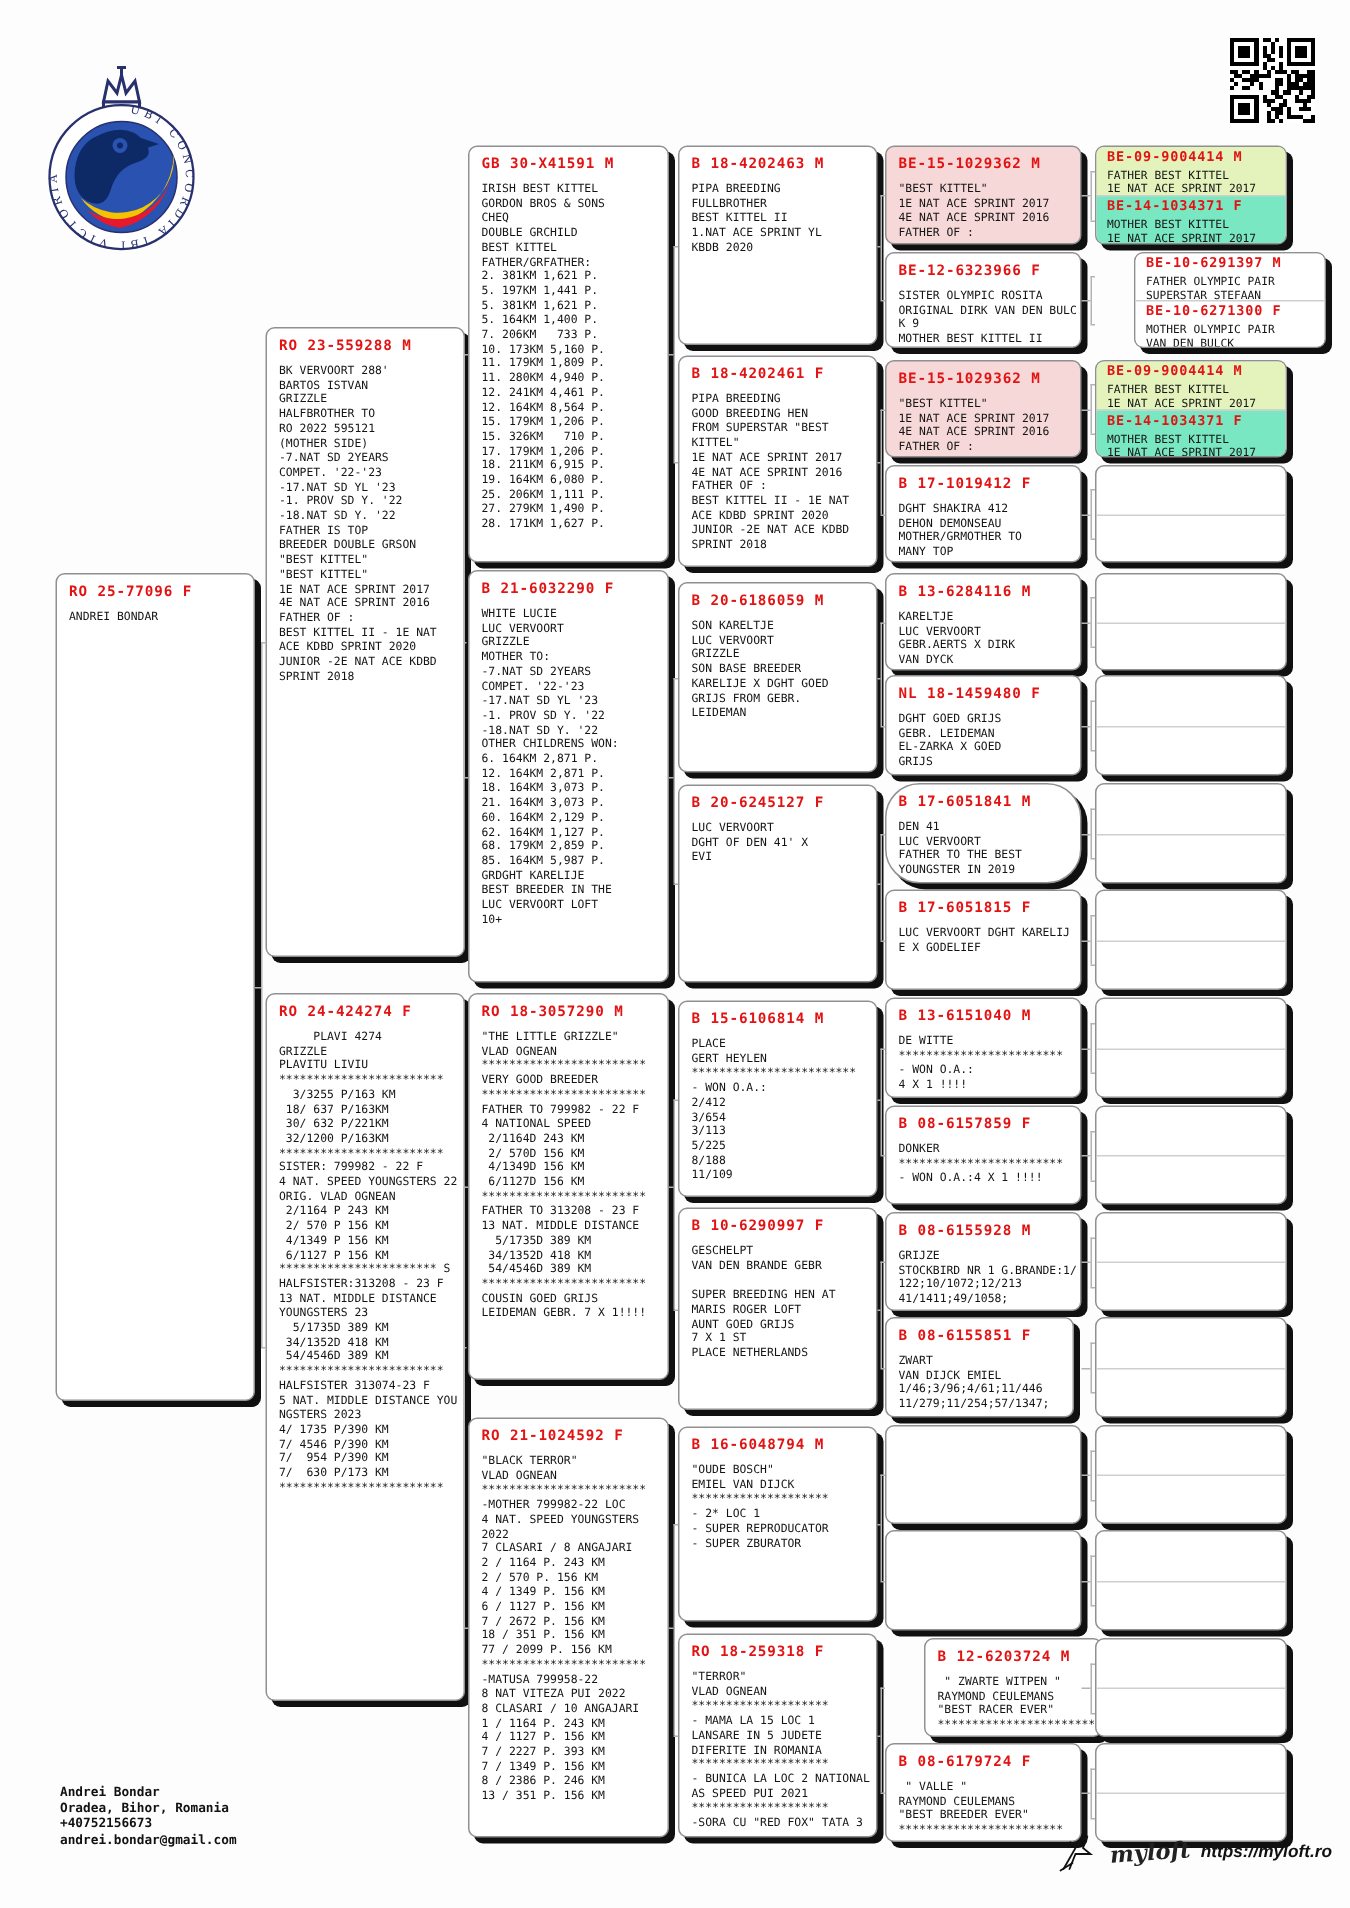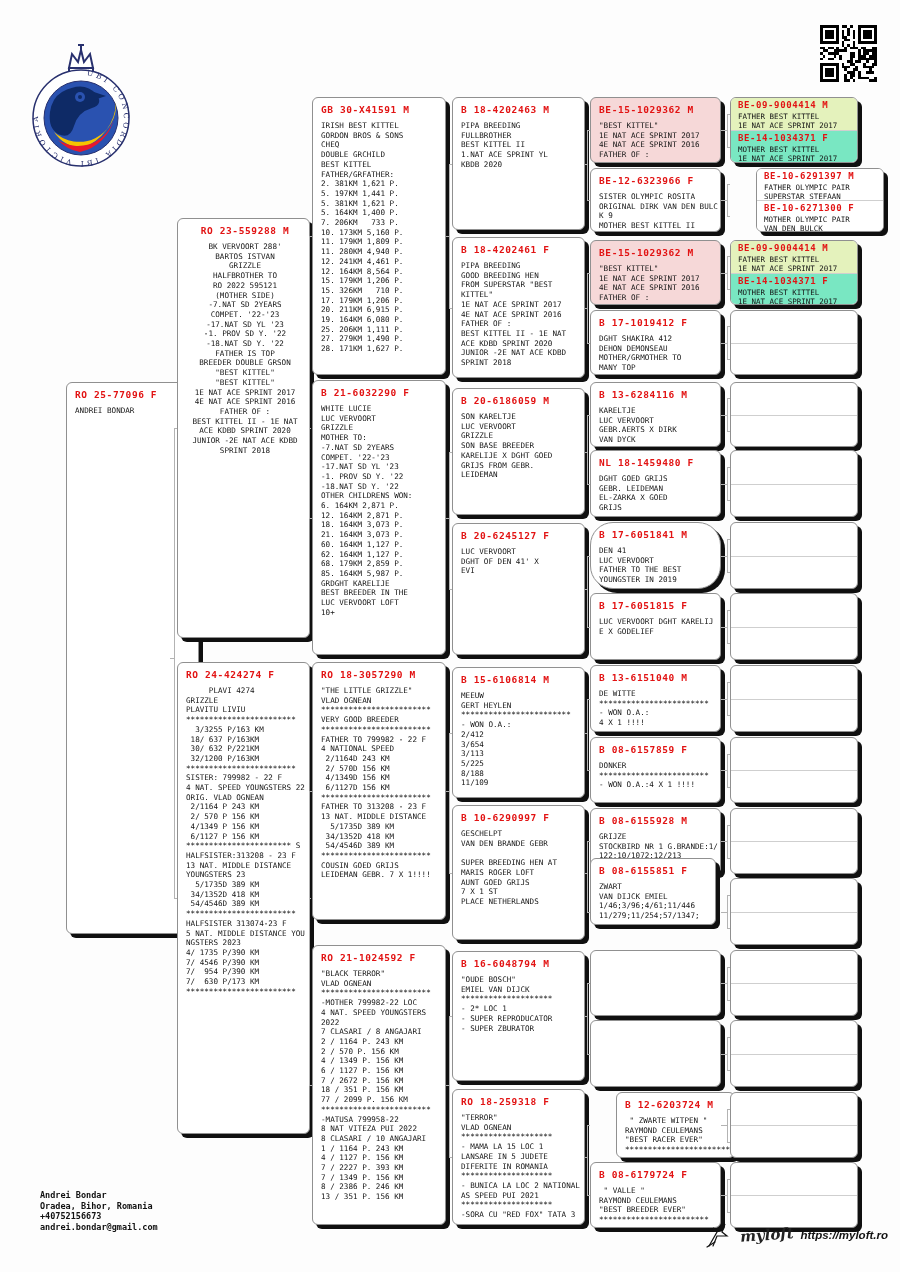--- a/index.html
+++ b/index.html
@@ -211,25 +211,25 @@
         <rect x="9" y="20" width="1" height="1" fill="#000"></rect>
         <rect x="10" y="20" width="1" height="1" fill="#000"></rect>
         <rect x="12" y="20" width="1" height="1" fill="#000"></rect>
         <rect x="18" y="20" width="1" height="1" fill="#000"></rect>
         <rect x="19" y="20" width="1" height="1" fill="#000"></rect>
         <rect x="20" y="20" width="1" height="1" fill="#000"></rect>
       </svg>
   </div>
 
   <div id="tree">
-      <div class="pbox" style="left: 37px; top: 382px; width: 133px; height: 552px; margin-left: 29px;">
+      <div class="pbox" style="left: 37px; top: 382px; width: 133px; height: 552px;">
         <span class="bid">RO 25-77096 F</span>
         <div class="line">ANDREI BONDAR</div>
       </div>
-      <div class="pbox" style="left: 177px; top: 218px; width: 133px; height: 420px; text-align: center;">
+      <div class="pbox" style="left: 177px; top: 218px; width: 133px; height: 420px;">
         <span class="bid">RO 23-559288 M</span>
         <div class="line">BK VERVOORT 288'</div>
         <div class="line">BARTOS ISTVAN</div>
         <div class="line">GRIZZLE</div>
         <div class="line">HALFBROTHER TO</div>
         <div class="line">RO 2022 595121</div>
         <div class="line">(MOTHER SIDE)</div>
         <div class="line">-7.NAT SD 2YEARS</div>
         <div class="line">COMPET. '22-'23</div>
         <div class="line">-17.NAT SD YL '23</div>
@@ -296,21 +296,21 @@
         <div class="line">5. 164KM 1,400 P.</div>
         <div class="line">7. 206KM   733 P.</div>
         <div class="line">10. 173KM 5,160 P.</div>
         <div class="line">11. 179KM 1,809 P.</div>
         <div class="line">11. 280KM 4,940 P.</div>
         <div class="line">12. 241KM 4,461 P.</div>
         <div class="line">12. 164KM 8,564 P.</div>
         <div class="line">15. 179KM 1,206 P.</div>
         <div class="line">15. 326KM   710 P.</div>
         <div class="line">17. 179KM 1,206 P.</div>
-        <div class="line">20. 211KM 6,915 P.</div>
+        <div class="line">18. 211KM 6,915 P.</div>
         <div class="line">19. 164KM 6,080 P.</div>
         <div class="line">25. 206KM 1,111 P.</div>
         <div class="line">27. 279KM 1,490 P.</div>
         <div class="line">28. 171KM 1,627 P.</div>
       </div>
       <div class="pbox" style="left: 312px; top: 380px; width: 134px; height: 275px;">
         <span class="bid">B 21-6032290 F</span>
         <div class="line">WHITE LUCIE</div>
         <div class="line">LUC VERVOORT</div>
         <div class="line">GRIZZLE</div>
@@ -318,21 +318,21 @@
         <div class="line">-7.NAT SD 2YEARS</div>
         <div class="line">COMPET. '22-'23</div>
         <div class="line">-17.NAT SD YL '23</div>
         <div class="line">-1. PROV SD Y. '22</div>
         <div class="line">-18.NAT SD Y. '22</div>
         <div class="line">OTHER CHILDRENS WON:</div>
         <div class="line">6. 164KM 2,871 P.</div>
         <div class="line">12. 164KM 2,871 P.</div>
         <div class="line">18. 164KM 3,073 P.</div>
         <div class="line">21. 164KM 3,073 P.</div>
-        <div class="line">60. 164KM 1,127 P.</div>
+        <div class="line">60. 164KM 2,129 P.</div>
         <div class="line">62. 164KM 1,127 P.</div>
         <div class="line">68. 179KM 2,859 P.</div>
         <div class="line">85. 164KM 5,987 P.</div>
         <div class="line">GRDGHT KARELIJE</div>
         <div class="line">BEST BREEDER IN THE</div>
         <div class="line">LUC VERVOORT LOFT</div>
         <div class="line">10+</div>
       </div>
       <div class="pbox" style="left: 312px; top: 662px; width: 134px; height: 258px;">
         <span class="bid">RO 18-3057290 M</span>
@@ -417,21 +417,21 @@
         <div class="line">LEIDEMAN</div>
       </div>
       <div class="pbox" style="left: 452px; top: 523px; width: 133px; height: 132px;">
         <span class="bid">B 20-6245127 F</span>
         <div class="line">LUC VERVOORT</div>
         <div class="line">DGHT OF DEN 41' X</div>
         <div class="line">EVI</div>
       </div>
       <div class="pbox" style="left: 452px; top: 667px; width: 133px; height: 131px;">
         <span class="bid">B 15-6106814 M</span>
-        <div class="line">MEEUW</div>
+        <div class="line">PLACE</div>
         <div class="line">GERT HEYLEN</div>
         <div class="line">************************</div>
         <div class="line">- WON O.A.:</div>
         <div class="line">2/412</div>
         <div class="line">3/654</div>
         <div class="line">3/113</div>
         <div class="line">5/225</div>
         <div class="line">8/188</div>
         <div class="line">11/109</div>
       </div>
@@ -536,21 +536,21 @@
         <div class="line">************************</div>
         <div class="line">- WON O.A.:4 X 1 !!!!</div>
       </div>
       <div class="pbox" style="left: 590px; top: 808px; width: 131px; height: 66px;">
         <span class="bid">B 08-6155928 M</span>
         <div class="line">GRIJZE</div>
         <div class="line">STOCKBIRD NR 1 G.BRANDE:1/</div>
         <div class="line">122;10/1072;12/213</div>
         <div class="line">41/1411;49/1058;</div>
       </div>
-      <div class="pbox" style="left: 590px; top: 858px; width: 126px; height: 67px;">
+      <div class="pbox" style="left: 590px; top: 878px; width: 126px; height: 67px;">
         <span class="bid">B 08-6155851 F</span>
         <div class="line">ZWART</div>
         <div class="line">VAN DIJCK EMIEL</div>
         <div class="line">1/46;3/96;4/61;11/446</div>
         <div class="line">11/279;11/254;57/1347;</div>
       </div>
       <div class="pbox" style="left: 590px; top: 950px; width: 131px; height: 66px;"></div>
       <div class="pbox" style="left: 590px; top: 1020px; width: 131px; height: 67px;"></div>
       <div class="pbox" style="left: 616px; top: 1092px; width: 119px; height: 66px;">
         <span class="bid">B 12-6203724 M</span>

